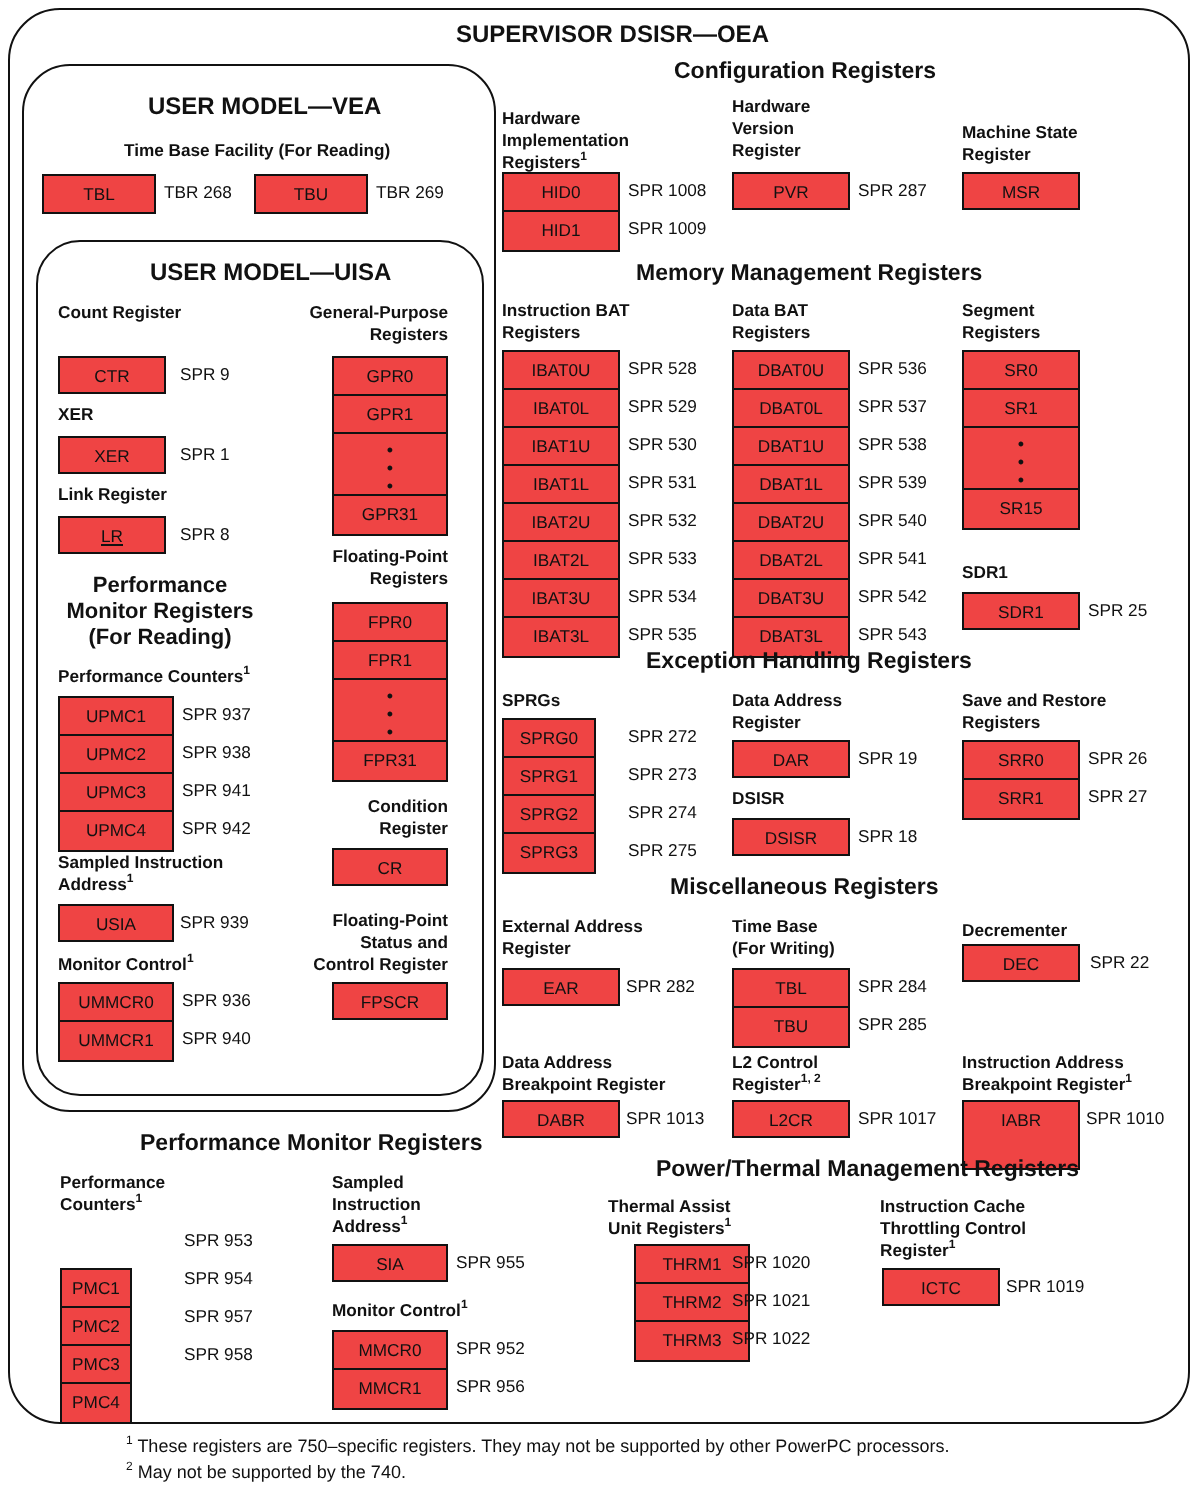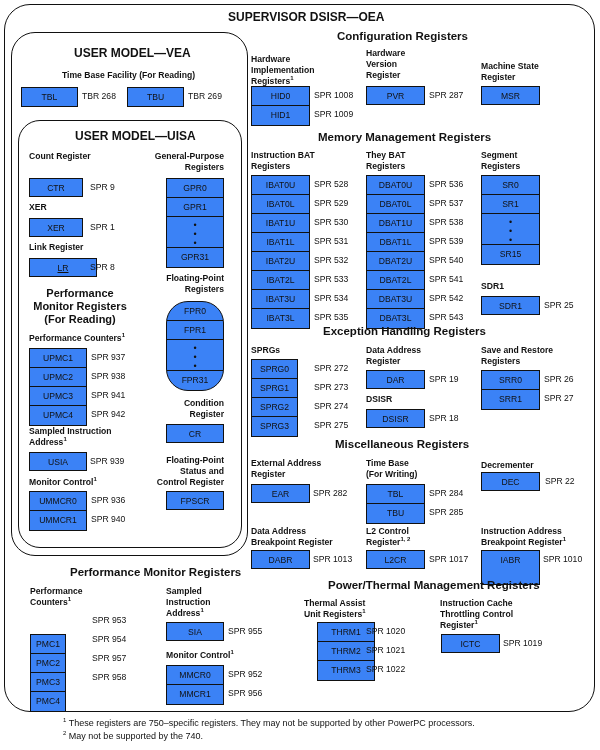--- a/index.html
+++ b/index.html
@@ -4,21 +4,21 @@
 <style>
   html, body { margin:0; padding:0; background:#fff; }
   body { width:600px; height:750px; position:relative; overflow:hidden;
          font-family:"Liberation Sans", sans-serif; color:#111; }
   .abs { position:absolute; }
   .frame { position:absolute; border:1.3px solid #111; box-sizing:border-box; }
   .h1 { position:absolute; font-size:12px; font-weight:bold; white-space:nowrap; }
   .h2 { position:absolute; font-size:11.5px; font-weight:bold; white-space:nowrap; }
   .lbl { position:absolute; font-size:8.6px; font-weight:bold; line-height:11px; white-space:nowrap; }
   .lbl.r { text-align:right; }
-  .reg { position:absolute; border:1.2px solid #111; box-sizing:border-box; background:#3b82f6; }
+  .reg { position:absolute; border:1.2px solid #111; box-sizing:border-box; background:#ef4444; }
   .cell { height:19px; border-bottom:1px solid #111; box-sizing:border-box;
           font-size:8.6px; text-align:center; line-height:18px; }
   .cell:last-child { border-bottom:none; }
   .cell.dots { height:31px; line-height:9px; padding-top:4px; font-size:9px; }
   .spr { position:absolute; font-size:8.6px; white-space:nowrap; }
   .sup { font-size:6px; vertical-align:super; line-height:0; }
   .fn { position:absolute; font-size:9px; white-space:nowrap; }
 </style>
 </head>
 <body>
@@ -47,21 +47,21 @@
   </div>
 <div class="spr" style="left:90px; top:182px;">SPR 9</div>
 
 <div class="lbl" style="left:29px; top:202px;">XER</div>
 <div class="reg" style="left:29px; top:218px; width:54px; height:19px;">
   <div class="cell">XER</div>
   </div>
 <div class="spr" style="left:90px; top:222px;">SPR 1</div>
 
 <div class="lbl" style="left:29px; top:242px;">Link Register</div>
-<div class="reg" style="left:29px; top:258px; width:68px; height:19px;text-decoration:underline;">
+<div class="reg" style="left:29px; top:258px; width:54px; height:19px;text-decoration:underline;">
   <div class="cell">LR</div>
   </div>
 <div class="spr" style="left:90px; top:262px;">SPR 8</div>
 
 <div class="abs" style="left:30px; top:287px; width:100px; text-align:center; font-size:11px; font-weight:bold; line-height:13px;">
   <div>Performance</div>
   <div>Monitor Registers</div>
   <div>(For Reading)</div>
 </div>
 <div class="lbl" style="left:29px; top:333px;"><span>Performance Counters</span><span class="sup">1</span></div>
@@ -95,21 +95,21 @@
     <div class="cell">GPR0</div>
     <div class="cell">GPR1</div>
     <div class="cell dots">•<br>•<br>•</div>
     <div class="cell">GPR31</div>
   </div>
 
 <div class="lbl r" style="left:150px; top:273px; width:74px;">
     <div>Floating-Point</div>
     <div>Registers</div>
   </div>
-<div class="reg" id="fpr-list" style="left:166px; top:301px; width:58px;border-radius:22px;">
+<div class="reg" id="fpr-list" style="left:166px; top:301px; width:58px;">
     <div class="cell">FPR0</div>
     <div class="cell">FPR1</div>
     <div class="cell dots">•<br>•<br>•</div>
     <div class="cell">FPR31</div>
   </div>
 
 <div class="lbl r" style="left:150px; top:398px; width:74px;">
     <div>Condition</div>
     <div>Register</div>
   </div>
@@ -165,21 +165,21 @@
     <div class="cell">IBAT0L</div>
     <div class="cell">IBAT1U</div>
     <div class="cell">IBAT1L</div>
     <div class="cell">IBAT2U</div>
     <div class="cell">IBAT2L</div>
     <div class="cell">IBAT3U</div>
     <div class="cell">IBAT3L</div>
   </div>
 
 <div class="lbl" style="left:366px; top:150px;">
-    <div>They BAT</div>
+    <div>Data BAT</div>
     <div>Registers</div>
   </div>
 <div class="reg" id="dbat-list" style="left:366px; top:175px; width:59px;">
     <div class="cell">DBAT0U</div>
     <div class="cell">DBAT0L</div>
     <div class="cell">DBAT1U</div>
     <div class="cell">DBAT1L</div>
     <div class="cell">DBAT2U</div>
     <div class="cell">DBAT2L</div>
     <div class="cell">DBAT3U</div>

